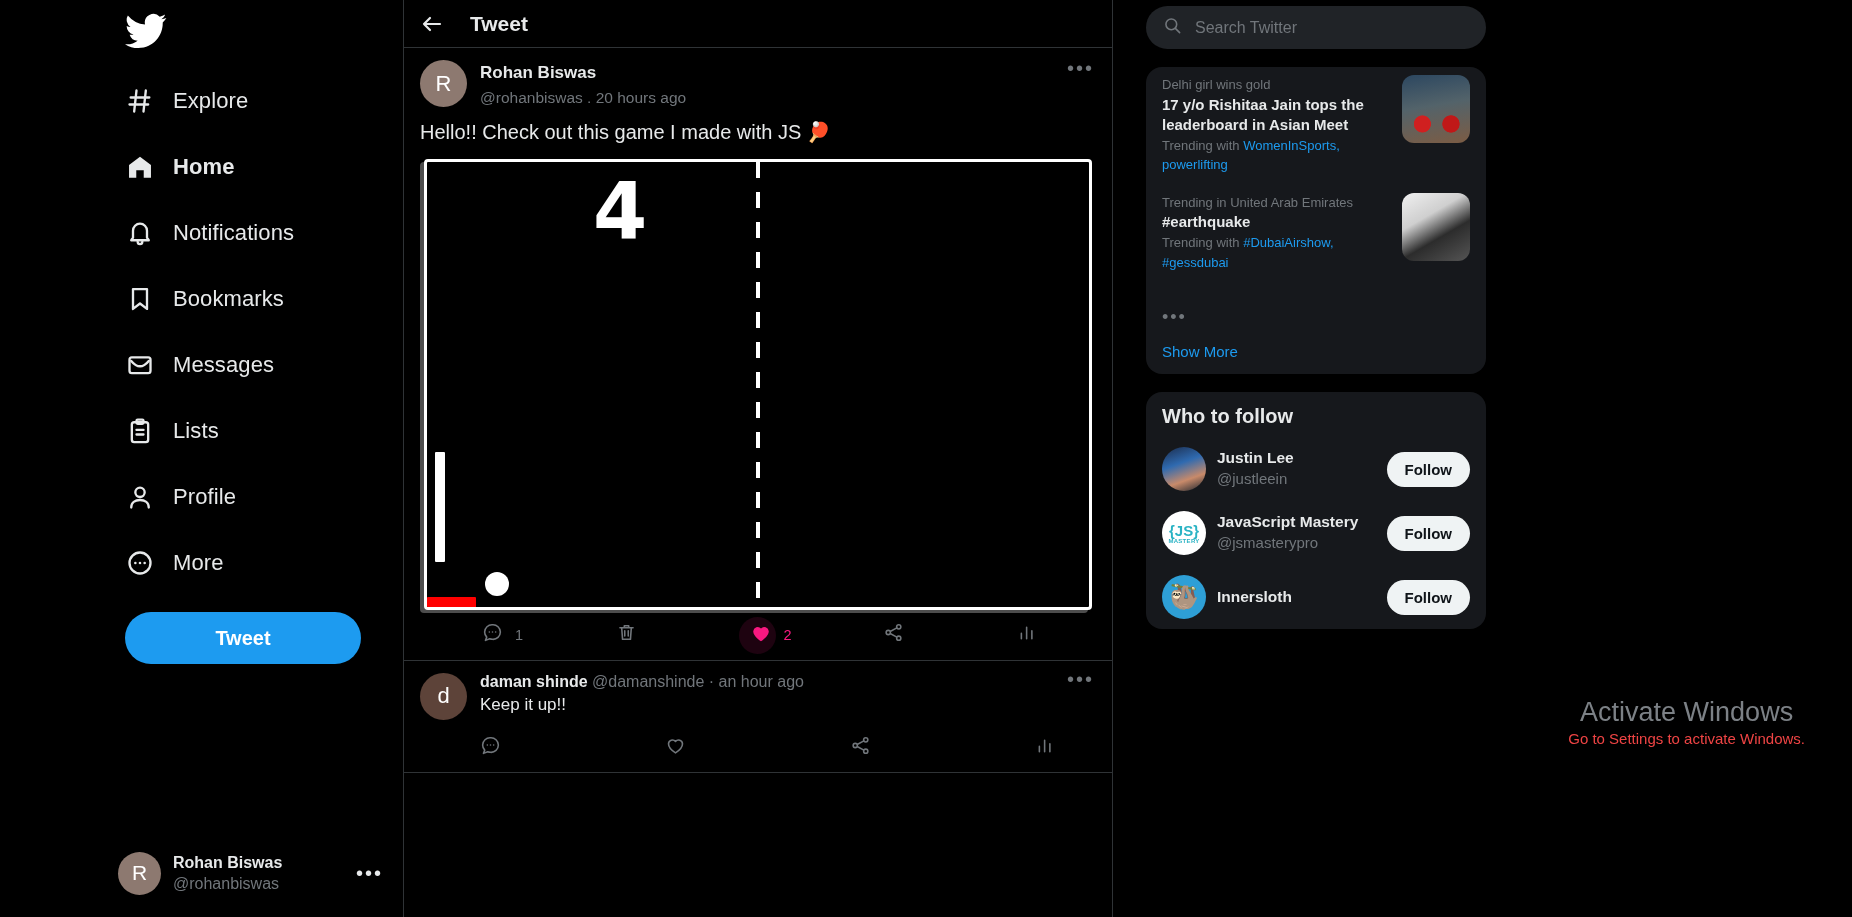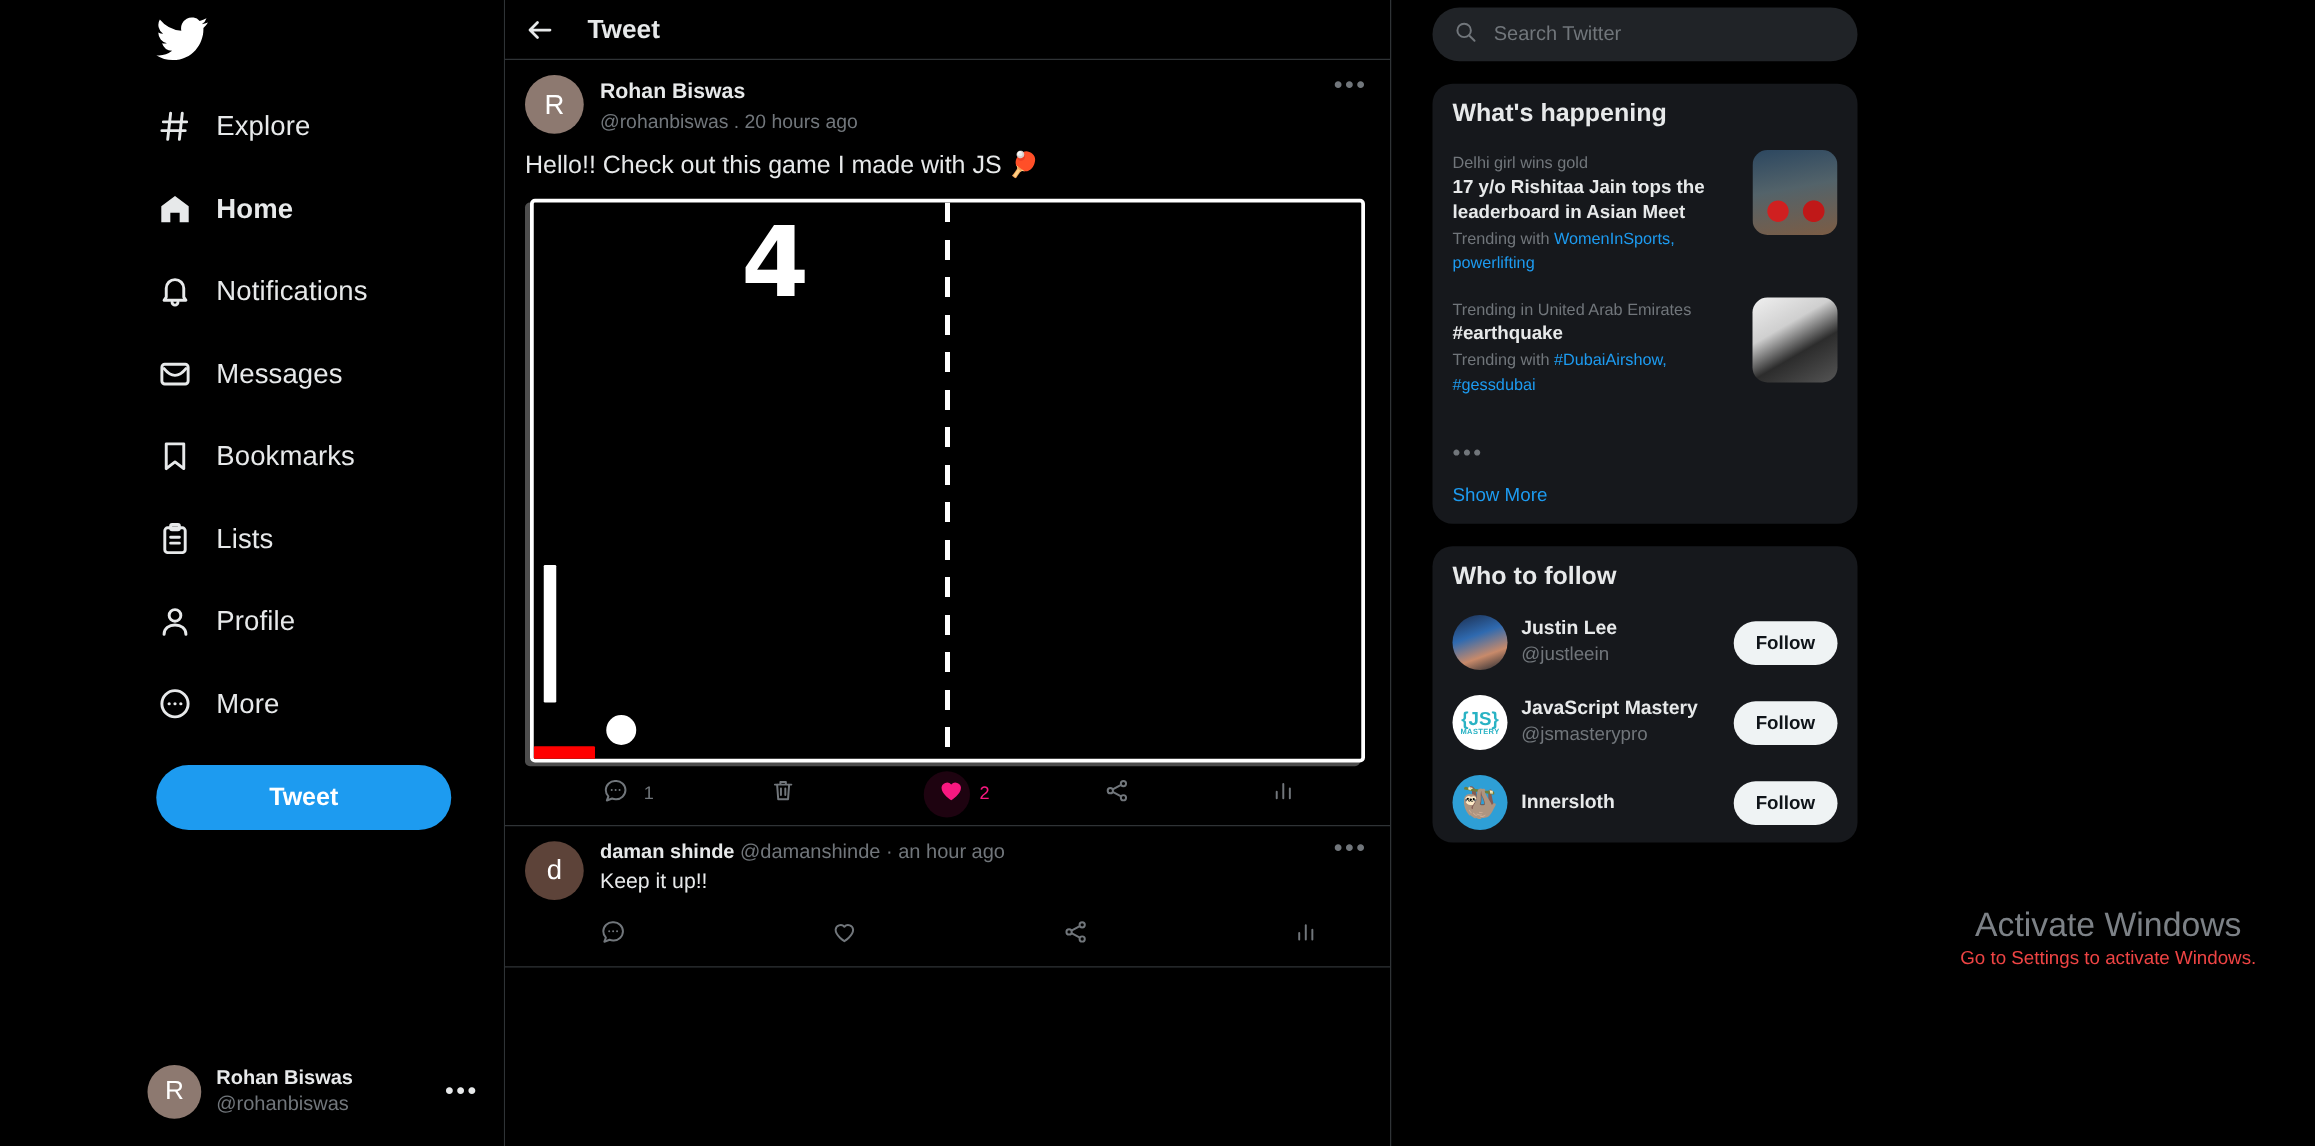--- a/index.html
+++ b/index.html
@@ -185,21 +185,21 @@
     background:#eff3f4; color:#0f1419; border:none; border-radius:18px;
     height:35px; padding:0 18px; font-size:15px; font-weight:bold; cursor:pointer;
     font-family:"Liberation Sans", sans-serif;
   }
   .av-justin { background: linear-gradient(160deg,#1b2b4a 0%, #2f6ab0 38%, #c88a6a 70%, #15202b 100%); }
   .av-jsm { background:#ffffff; display:flex; align-items:center; justify-content:center; }
   .av-jsm .js1 { color:#29b3c4; font-size:15px; font-weight:bold; line-height:1; }
   .av-jsm .js2 { color:#29b3c4; font-size:6px; font-weight:bold; letter-spacing:0.3px; }
   .av-inner { background:#2e9fd6; display:flex; align-items:center; justify-content:center; font-size:24px; }
 
-  .watermark { position:absolute; right: 47px; top: 696px; text-align:center; pointer-events:none;margin-top:28px; }
+  .watermark { position:absolute; right: 47px; top: 696px; text-align:center; pointer-events:none; }
   .wm1 { font-size:27px; color:#7c8186; line-height:1.25; }
   .wm2 { font-size:15px; color:#ef4444; }
 </style>
 </head>
 <body>
 
 <div class="app">
 
   <nav class="sidebar">
     <div class="bird-logo">
@@ -230,33 +230,33 @@
           <svg viewBox="0 0 24 24">
               <path d="M18 16V10a6 6 0 1 0-12 0v6l-1.5 2.2h15z" stroke-linejoin="round"></path>
               <path d="M10 19.5a2 2 0 0 0 4 0" stroke-linecap="round"></path>
             </svg>
         </span>
         <span class="lbl">Notifications</span>
       </div>
       <div class="nav-item">
         <span class="ic">
           <svg viewBox="0 0 24 24">
+              <path d="M6 3.5h12v17l-6-4.6-6 4.6z" stroke-linejoin="round"></path>
+            </svg>
+        </span>
+        <span class="lbl">Bookmarks</span>
+      </div>
+      <div class="nav-item">
+        <span class="ic">
+          <svg viewBox="0 0 24 24">
               <rect x="3" y="5.5" width="18" height="13.5" rx="2"></rect>
               <path d="M4.5 8.5c2.6 3.2 4.9 4.6 7.5 4.6s4.9-1.4 7.5-4.6" stroke-linecap="round"></path>
             </svg>
         </span>
         <span class="lbl">Messages</span>
-      </div>
-      <div class="nav-item">
-        <span class="ic">
-          <svg viewBox="0 0 24 24">
-              <path d="M6 3.5h12v17l-6-4.6-6 4.6z" stroke-linejoin="round"></path>
-            </svg>
-        </span>
-        <span class="lbl">Bookmarks</span>
       </div>
       <div class="nav-item">
         <span class="ic">
           <svg viewBox="0 0 24 24">
               <rect x="5" y="4.5" width="14" height="17" rx="2"></rect>
               <rect x="9" y="2.2" width="6" height="3.6" rx="1"></rect>
               <path d="M9 11h6M9 15h6" stroke-linecap="round"></path>
             </svg>
         </span>
         <span class="lbl">Lists</span>
@@ -430,21 +430,20 @@
       <span>
         <svg viewBox="0 0 24 24">
             <circle cx="10.5" cy="10.5" r="6.8"></circle>
             <path d="M15.6 15.6 21 21" stroke-linecap="round"></path>
           </svg>
       </span>
       <input type="text" placeholder="Search Twitter" style="">
     </div>
 
     <section class="card">
-      <div class="card-title">What's happening</div>
 
       <div class="trend">
         <div class="body">
           <div class="cat">Delhi girl wins gold</div>
           <div class="name">17 y/o Rishitaa Jain tops the leaderboard in Asian Meet</div>
           <div class="with"><span>Trending with </span><a href="#">WomenInSports,</a> <a href="#">powerlifting</a></div>
         </div>
         <div class="thumb thumb-lift"></div>
       </div>
 

